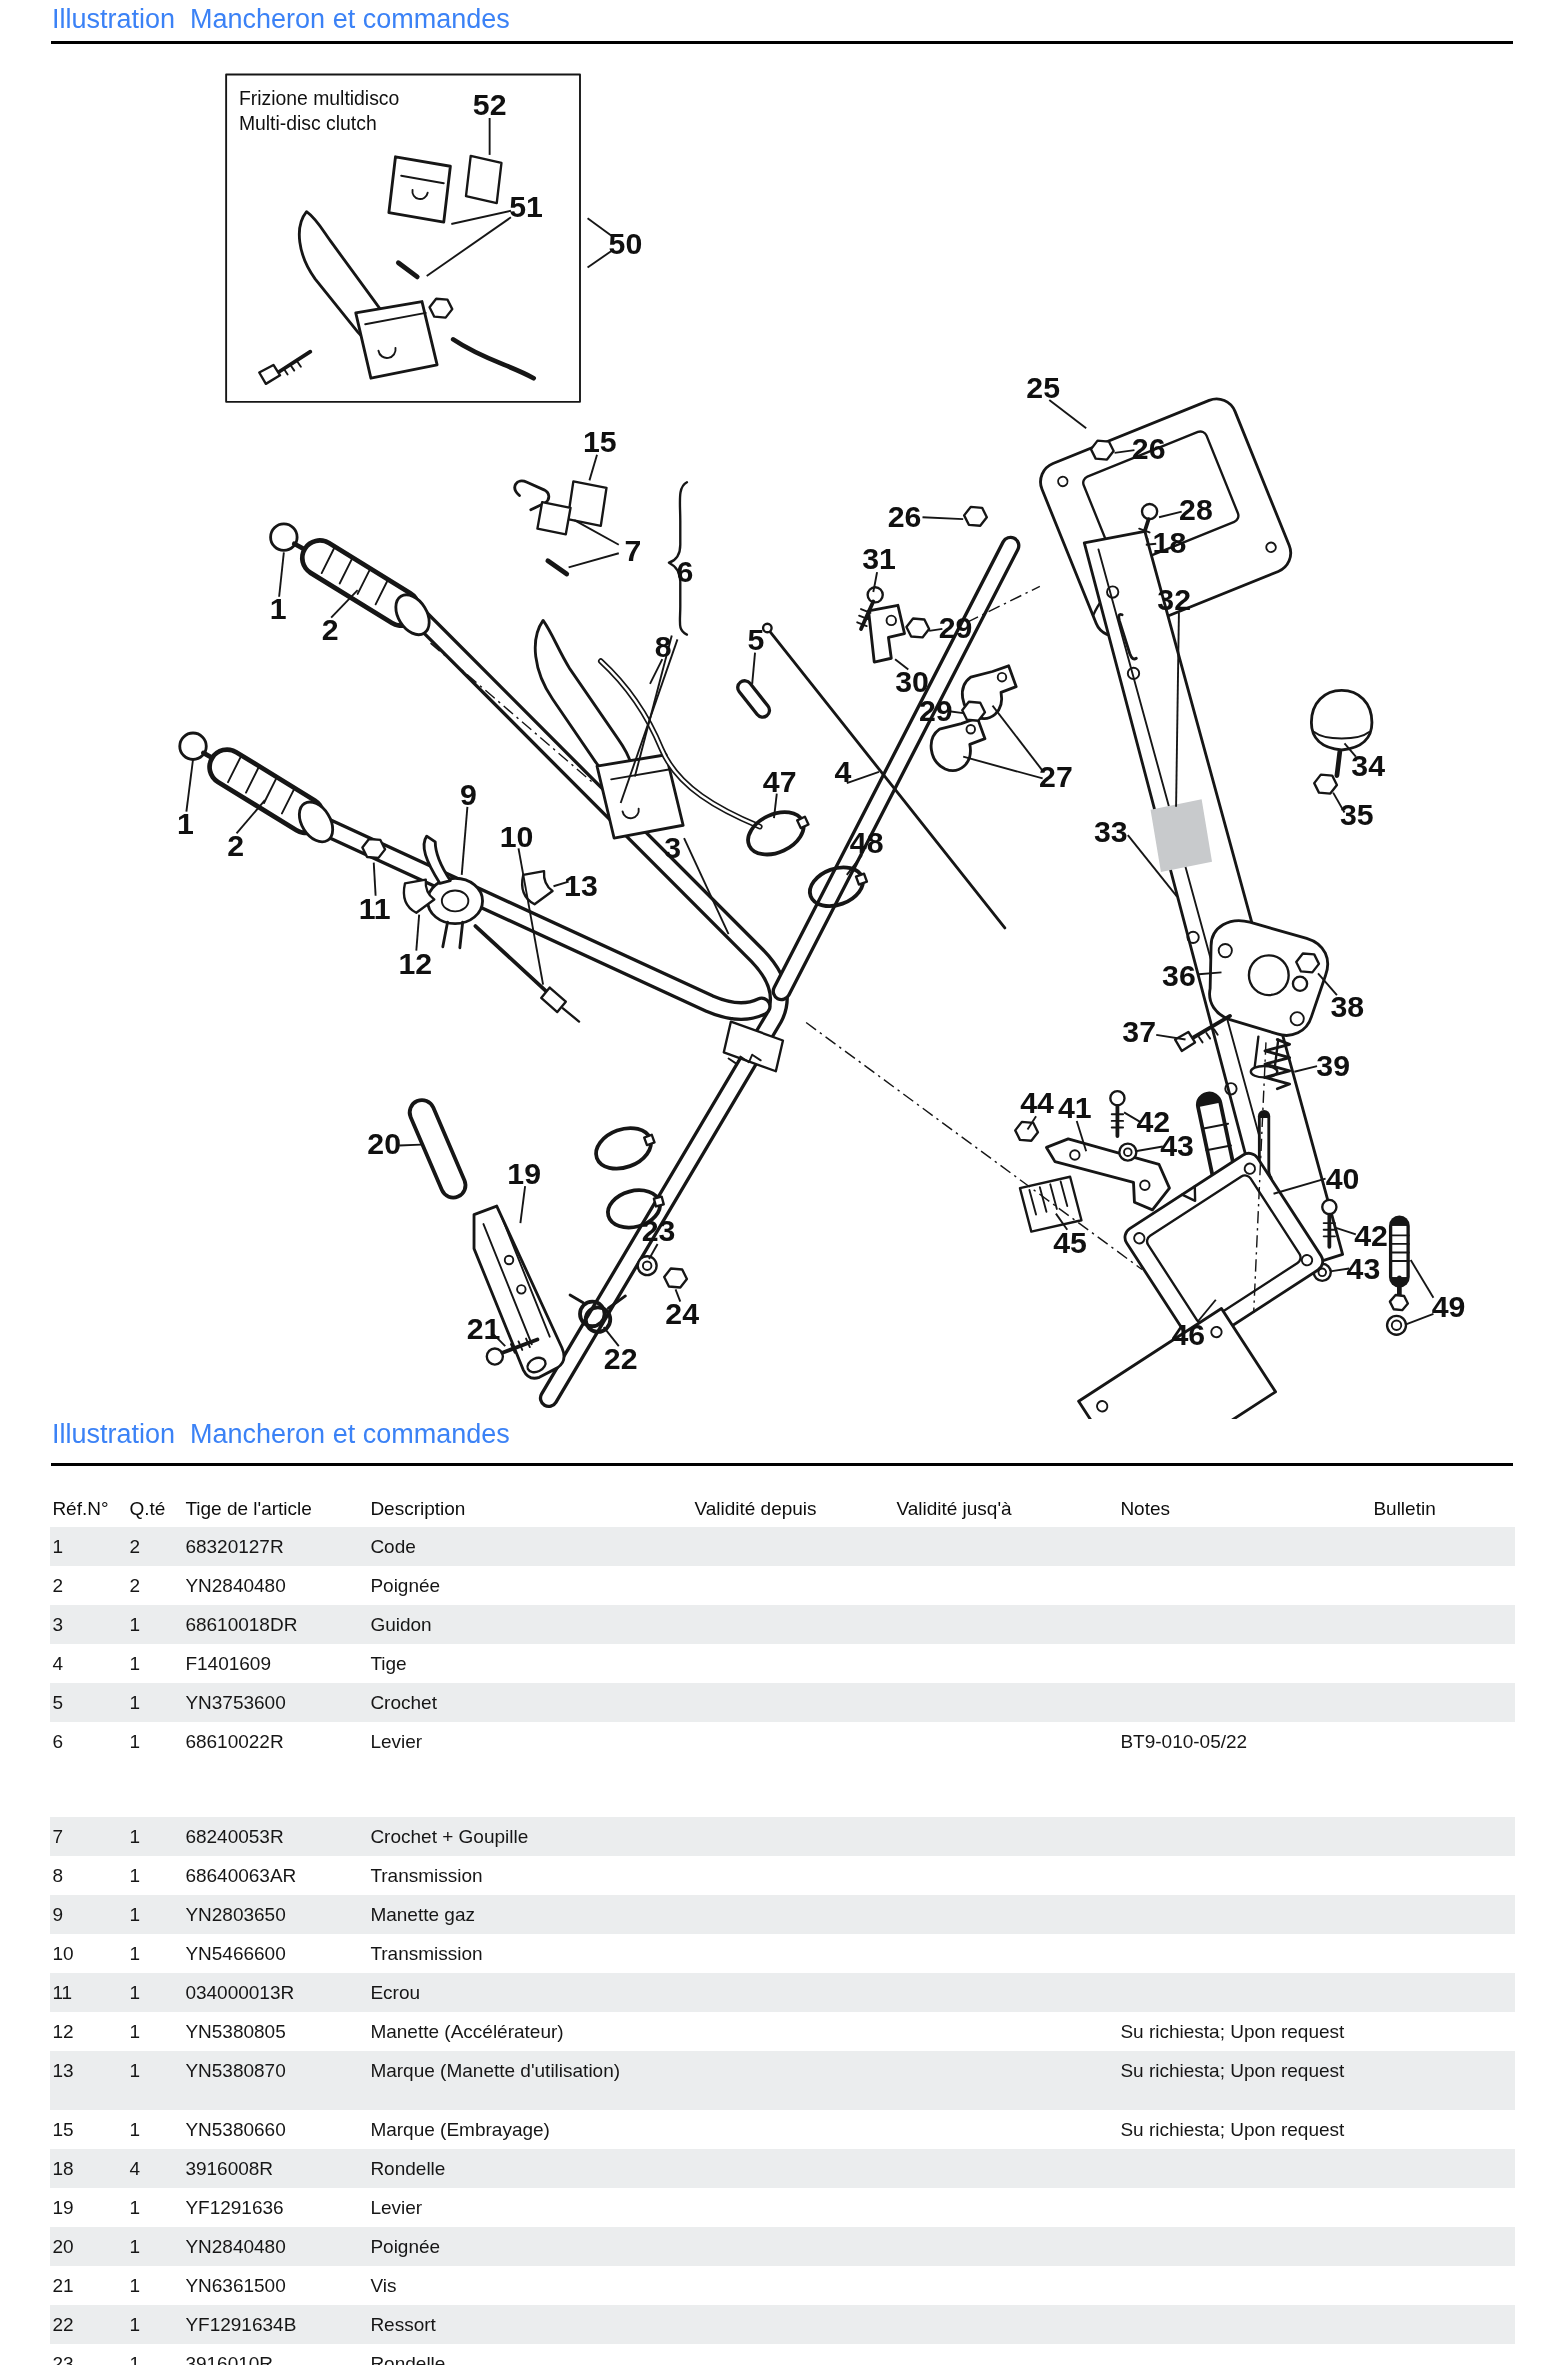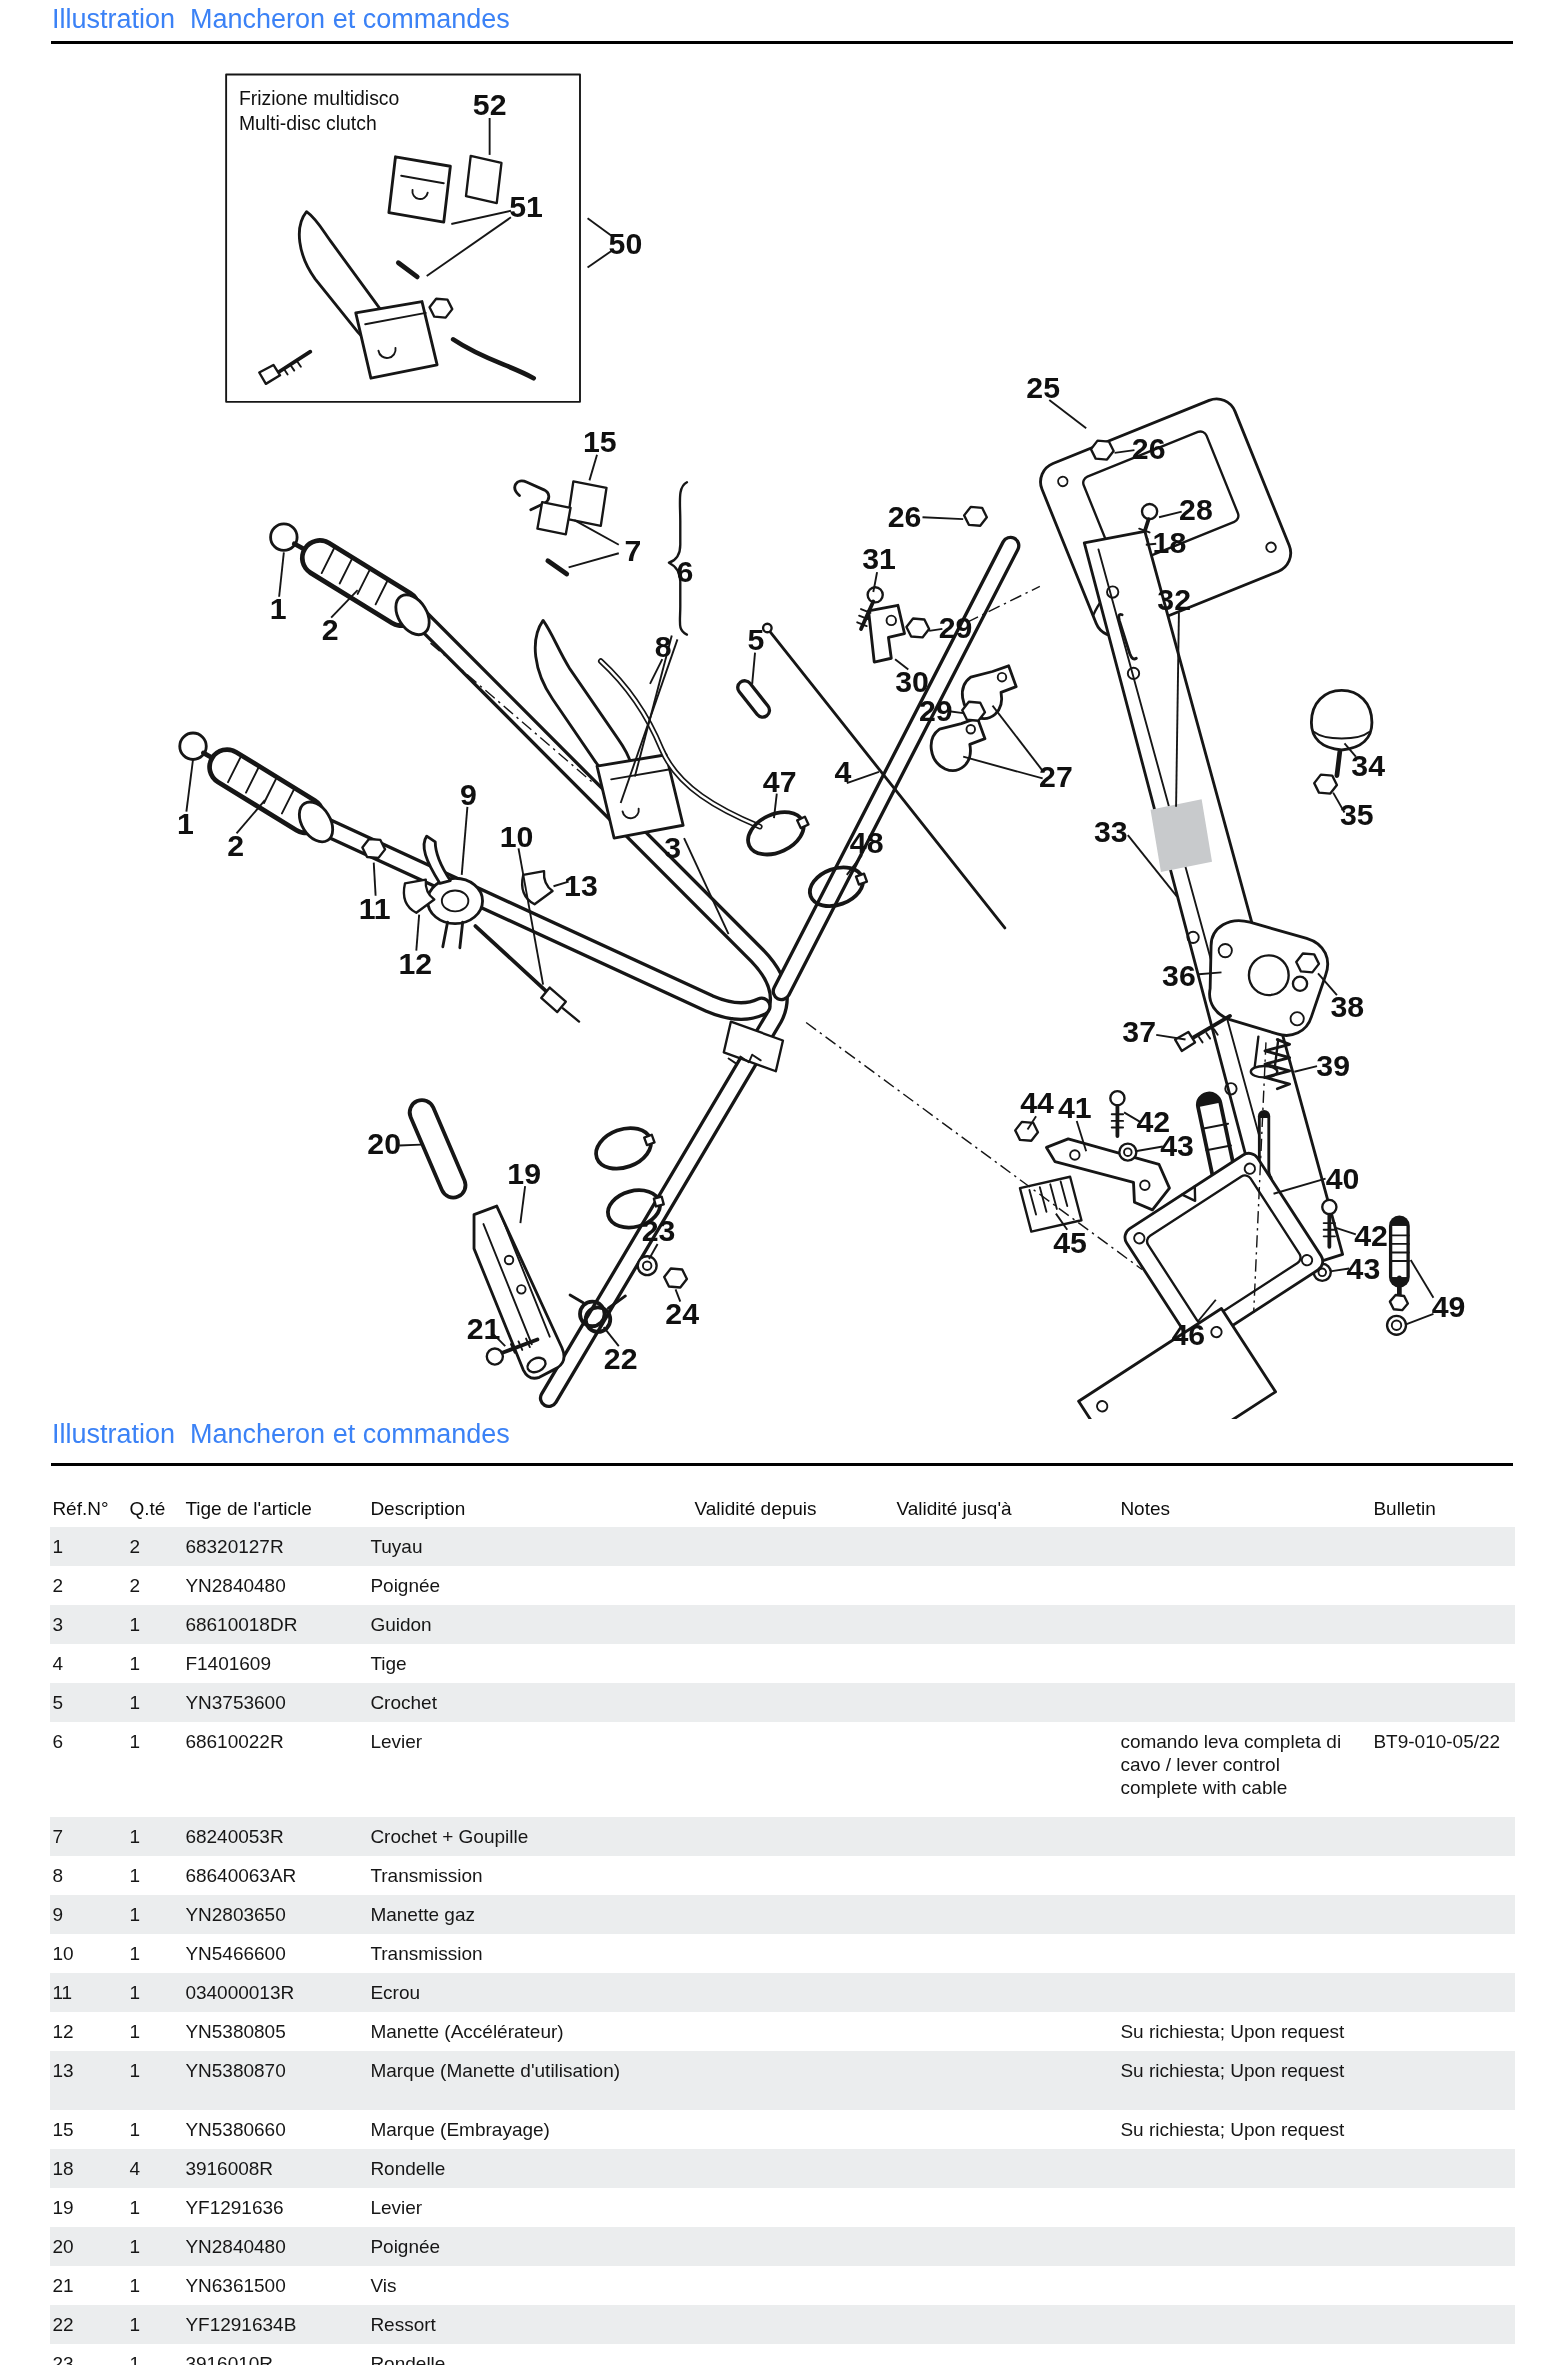--- a/index.html
+++ b/index.html
@@ -420,21 +420,21 @@
     <span>Validité jusq'à</span>
     <span>Notes</span>
     <span>Bulletin</span>
   </div>
 
   <div class="tblock t1" style="top:1527px">
       <div class="trow shade">
         <span class="c-ref">1</span>
         <span class="c-qty">2</span>
         <span class="c-code">68320127R</span>
-        <span class="c-desc">Tuyau</span>
+        <span class="c-desc">Code</span>
         <span class="c-valid_from"></span>
         <span class="c-valid_to"></span>
         <span class="c-notes"></span>
         <span class="c-bulletin"></span>
       </div>
       <div class="trow">
         <span class="c-ref">2</span>
         <span class="c-qty">2</span>
         <span class="c-code">YN2840480</span>
         <span class="c-desc">Poignée</span>
@@ -473,21 +473,20 @@
         <span class="c-notes"></span>
         <span class="c-bulletin"></span>
       </div>
       <div class="trow" style="min-height: 95px;">
         <span class="c-ref">6</span>
         <span class="c-qty">1</span>
         <span class="c-code">68610022R</span>
         <span class="c-desc">Levier</span>
         <span class="c-valid_from"></span>
         <span class="c-valid_to"></span>
-        <span class="c-notes">comando leva completa di cavo / lever control complete with cable</span>
         <span class="c-bulletin">BT9-010-05/22</span>
       </div>
       <div class="trow shade">
         <span class="c-ref">7</span>
         <span class="c-qty">1</span>
         <span class="c-code">68240053R</span>
         <span class="c-desc">Crochet + Goupille</span>
         <span class="c-valid_from"></span>
         <span class="c-valid_to"></span>
         <span class="c-notes"></span>

